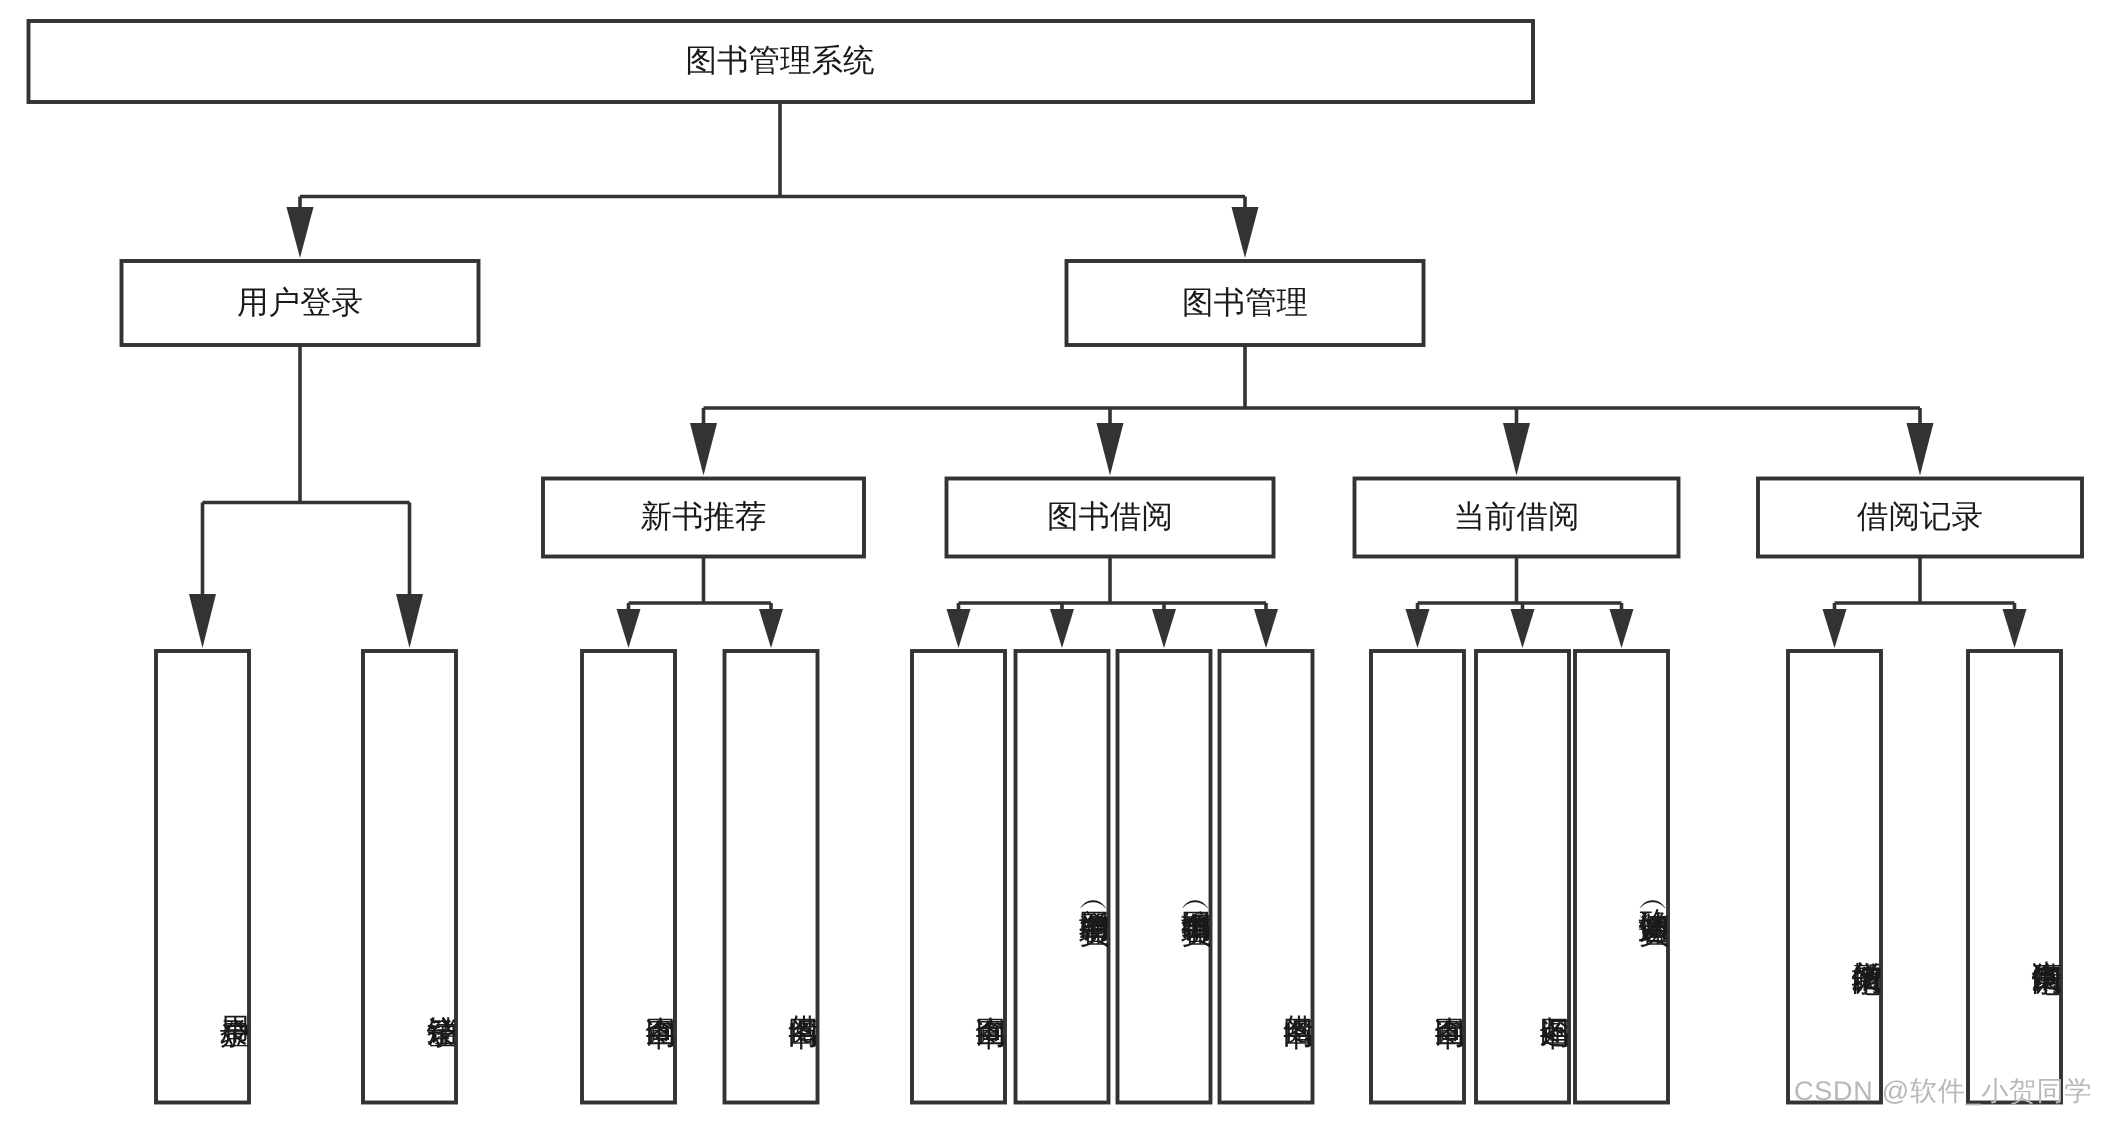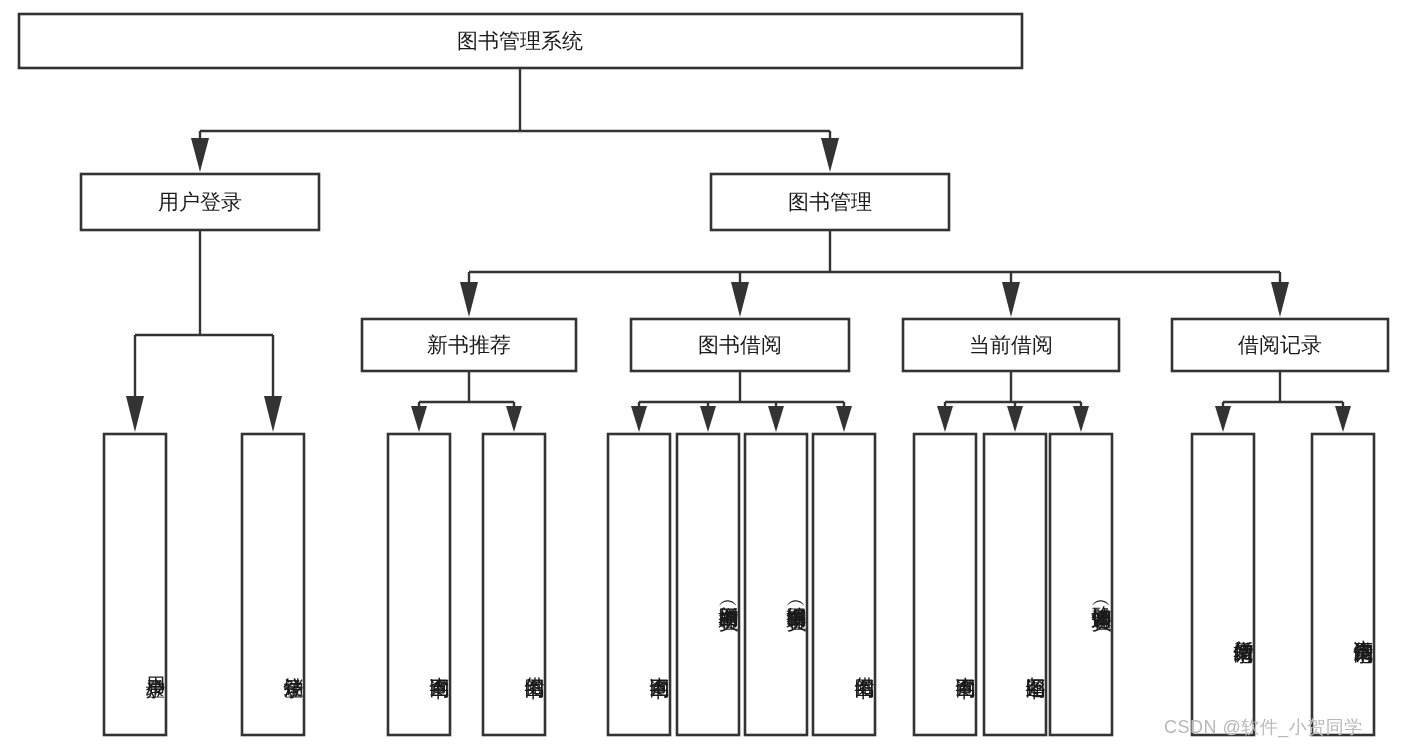--- a/index.html
+++ b/index.html
@@ -199,15 +199,15 @@
   <div class="vlabel" style="left:914px; top:434px; width:62px; height:301px; padding-top:78px;">查询图书</div>
 
   <div class="vlabel" style="left:984px; top:434px; width:62px; height:301px; padding-top:78px;">归还图书</div>
 
   <div class="vlabel" style="left:1050px; top:434px; width:62px; height:301px; padding-top:10px;">确认归还（管理员）</div>
 
   <div class="vlabel" style="left:1192px; top:434px; width:62px; height:301px; padding-top:42px;">新增借阅记录</div>
 
   <div class="vlabel" style="left:1312px; top:434px; width:62px; height:301px; padding-top:42px;">查询借阅记录</div>
 
-  <div class="watermark" style="left:1164px; top:715px;">CSDN @软件_小贺同学</div>
+  <div class="watermark" style="left:1196px; top:715px;">CSDN @软件_小贺同学</div>
 
 </div>
 
 </body></html>

